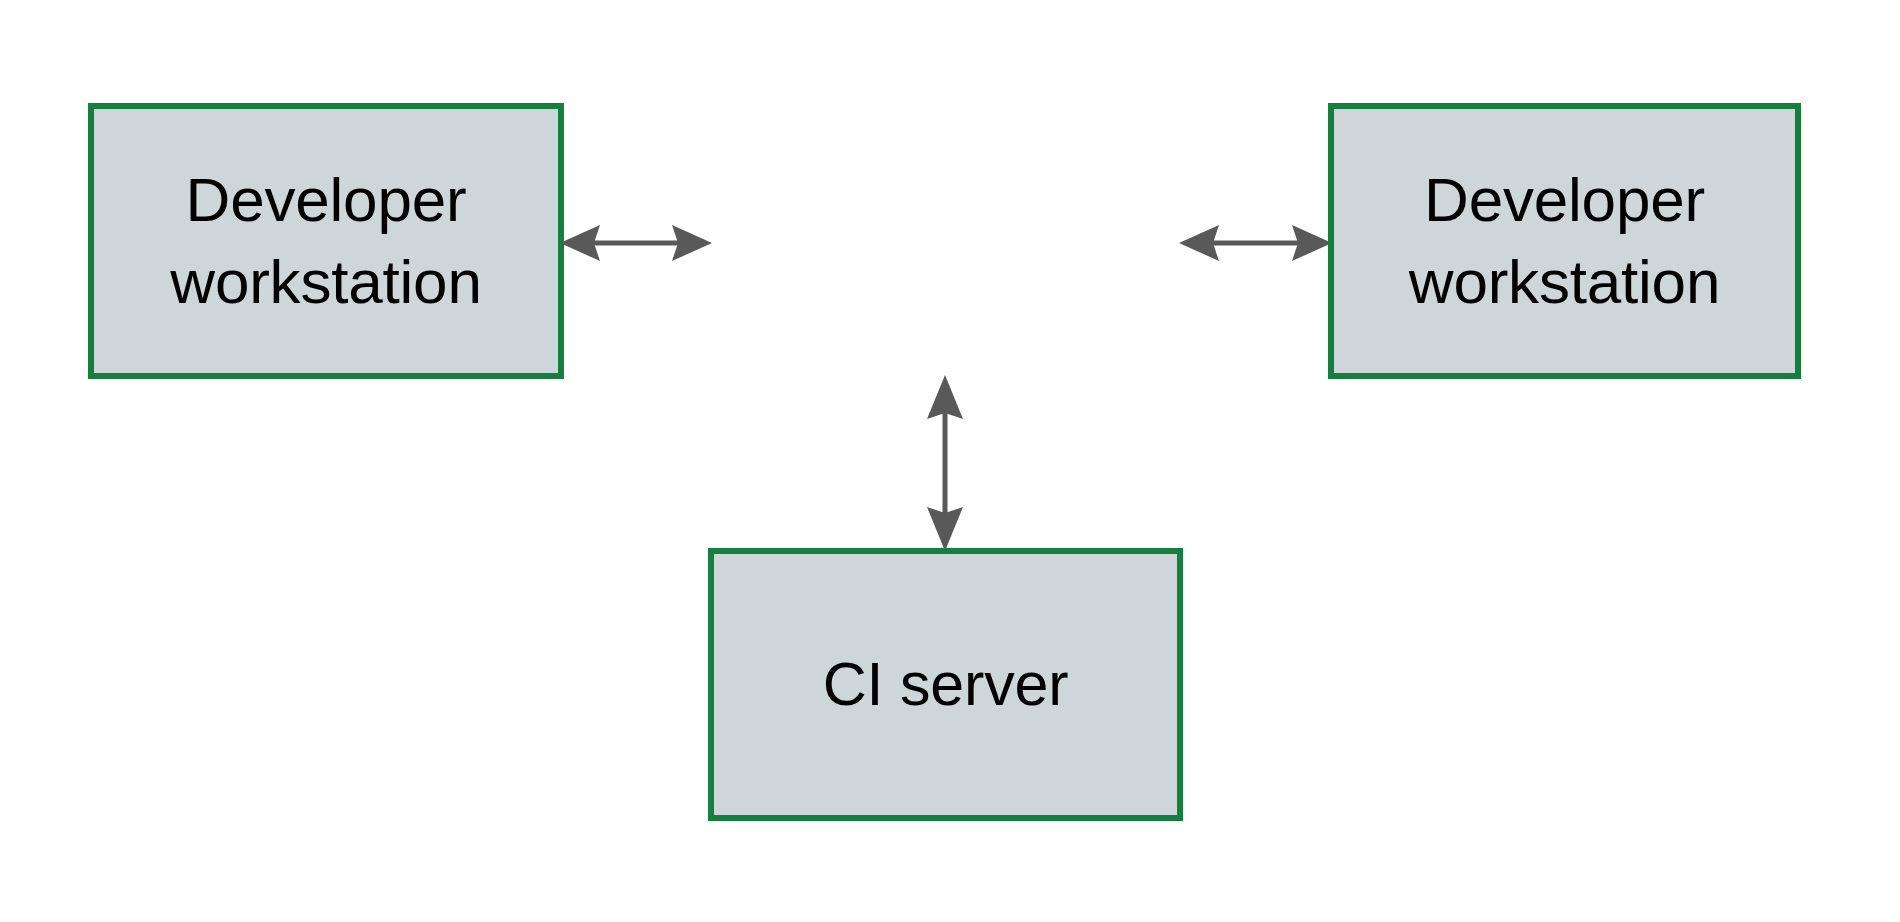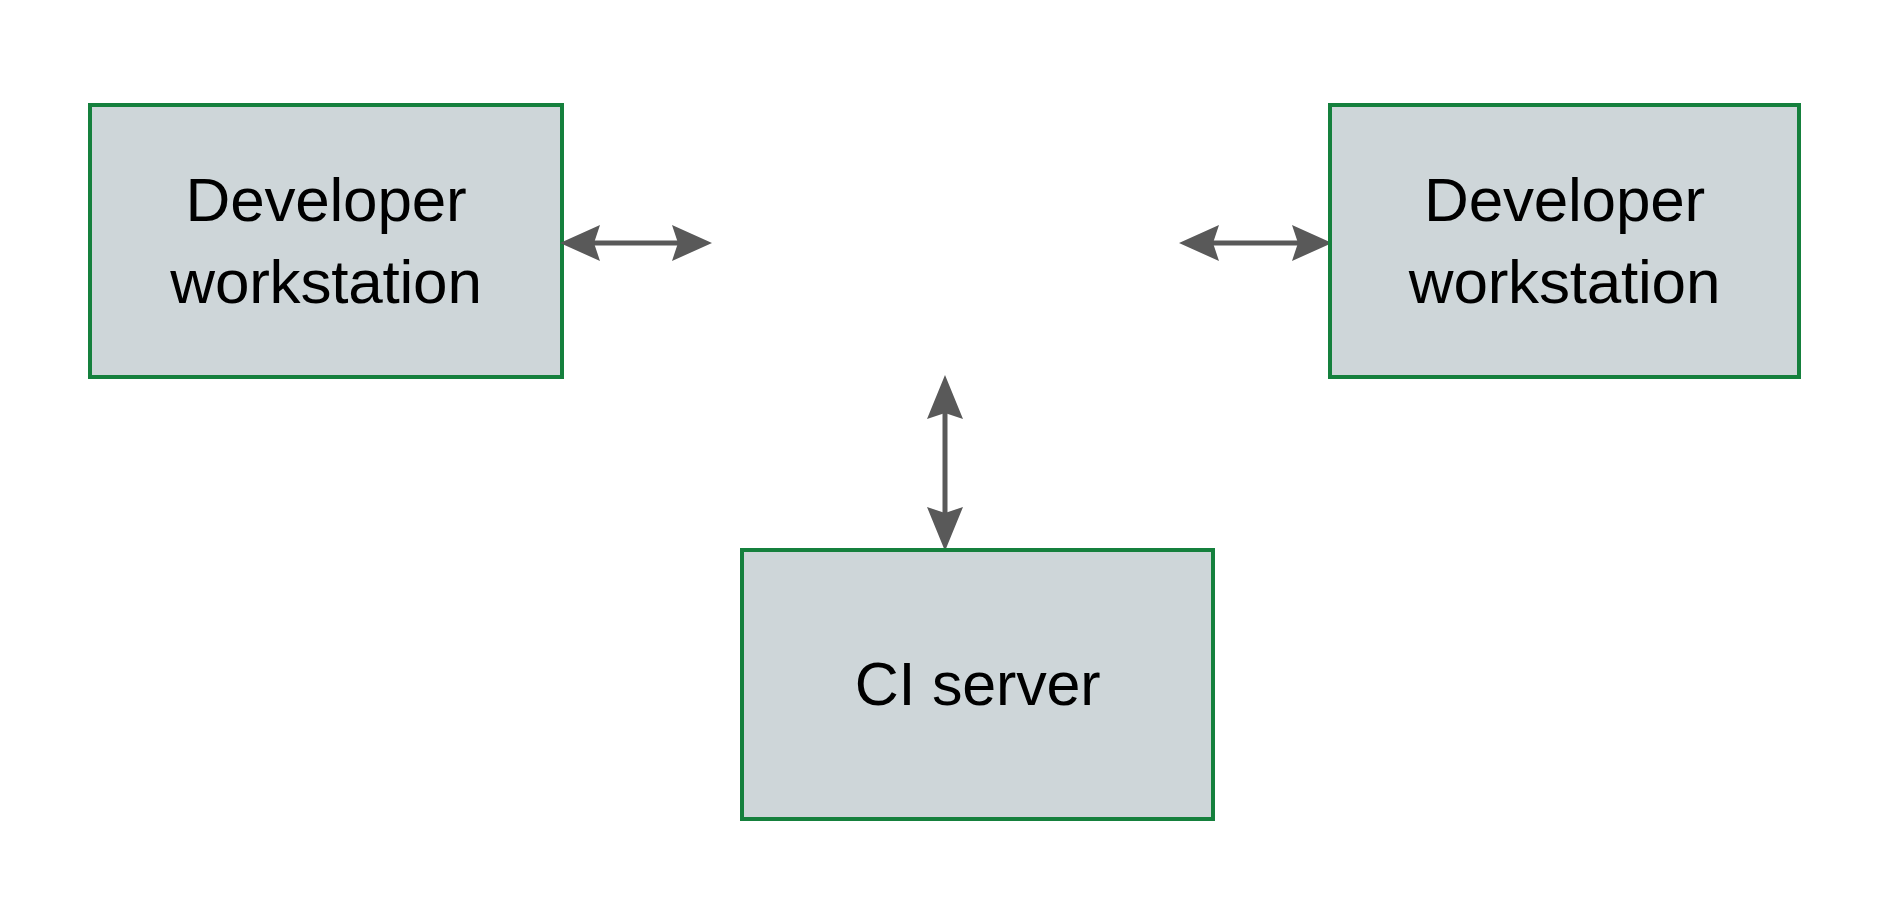--- a/index.html
+++ b/index.html
@@ -17,41 +17,41 @@
     height: 922px;
     background: #ffffff;
     overflow: hidden;
   }
 
   
   .node {
     position: absolute;
     box-sizing: border-box;
     background: #ced6d9;
-    border: 4px solid #15803d;
+    border: 6px solid #15803d;
     display: flex;
     align-items: center;
     justify-content: center;
     text-align: center;
   }
   .node-label {
     font-size: 61px;
     line-height: 1.32;
     color: #000000;
     font-weight: 400;
     letter-spacing: -0.2px;
     white-space: pre-line;
     padding: 0 6px;
   }
 
   
   #node-dev-left   { left: 88px;   top: 103px;  width: 476px; height: 276px; }
   #node-shared     { left: 708px;  top: 103px;  width: 475px; height: 276px; }
   #node-dev-right  { left: 1328px; top: 103px;  width: 473px; height: 276px; }
-  #node-ci         { left: 740px;  top: 548px;  width: 475px; height: 273px; }
+  #node-ci         { left: 708px;  top: 548px;  width: 475px; height: 273px; }
 
   #node-dev-left  .node-label,
   #node-dev-right .node-label { font-size: 62px; }
   #node-shared    .node-label { font-size: 61px; }
   #node-ci        .node-label { font-size: 61px; }
 
   
   .connector {
     position: absolute;
     overflow: visible;

